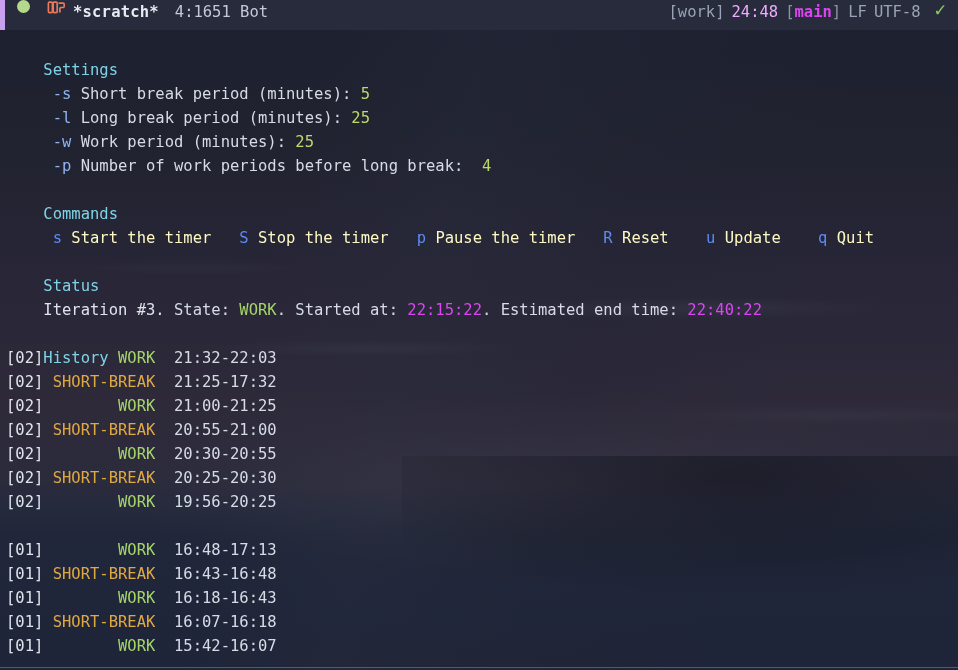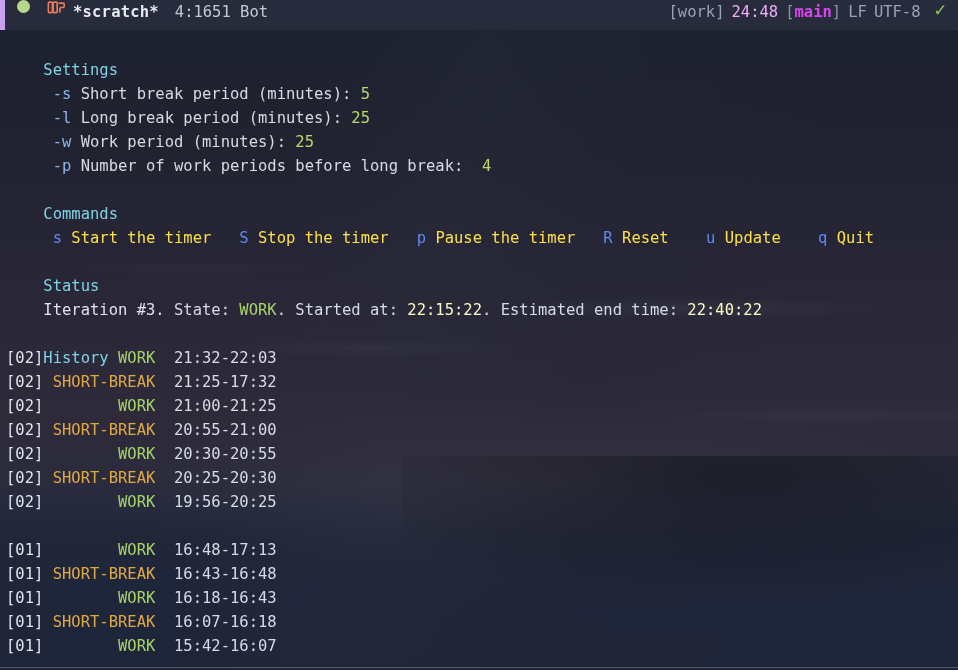--- a/index.html
+++ b/index.html
@@ -136,25 +136,25 @@
     height: 640px;
   }
   .line { height: 24px; white-space: pre; }
   .blank { height: 24px; }
 
   .heading     { color: #7fd3e8; }
   .flag        { color: #8fb4f2; }
   .text        { color: #d6dbe6; }
   .num         { color: #bdd96a; }
   .cmdkey      { color: #5c8af5; }
-  .cmdlabel    { color: #fde047; }
+  .cmdlabel    { color: #fef9c3; }
   .st-work     { color: #a6d46a; }
   .st-short    { color: #e0a843; }
   .st-long     { color: #ea4a6a; }
-  .time        { color: #fef9c3; }
+  .time        { color: #d946ef; }
   .iter        { color: #dfe3ec; }
   .range       { color: #d6dbe6; }
 
   
   #bottomrule {
     position: absolute;
     left: 0; right: 0; bottom: 2px;
     height: 1px;
     background: rgba(205,212,226,0.30);
     z-index: 4;

